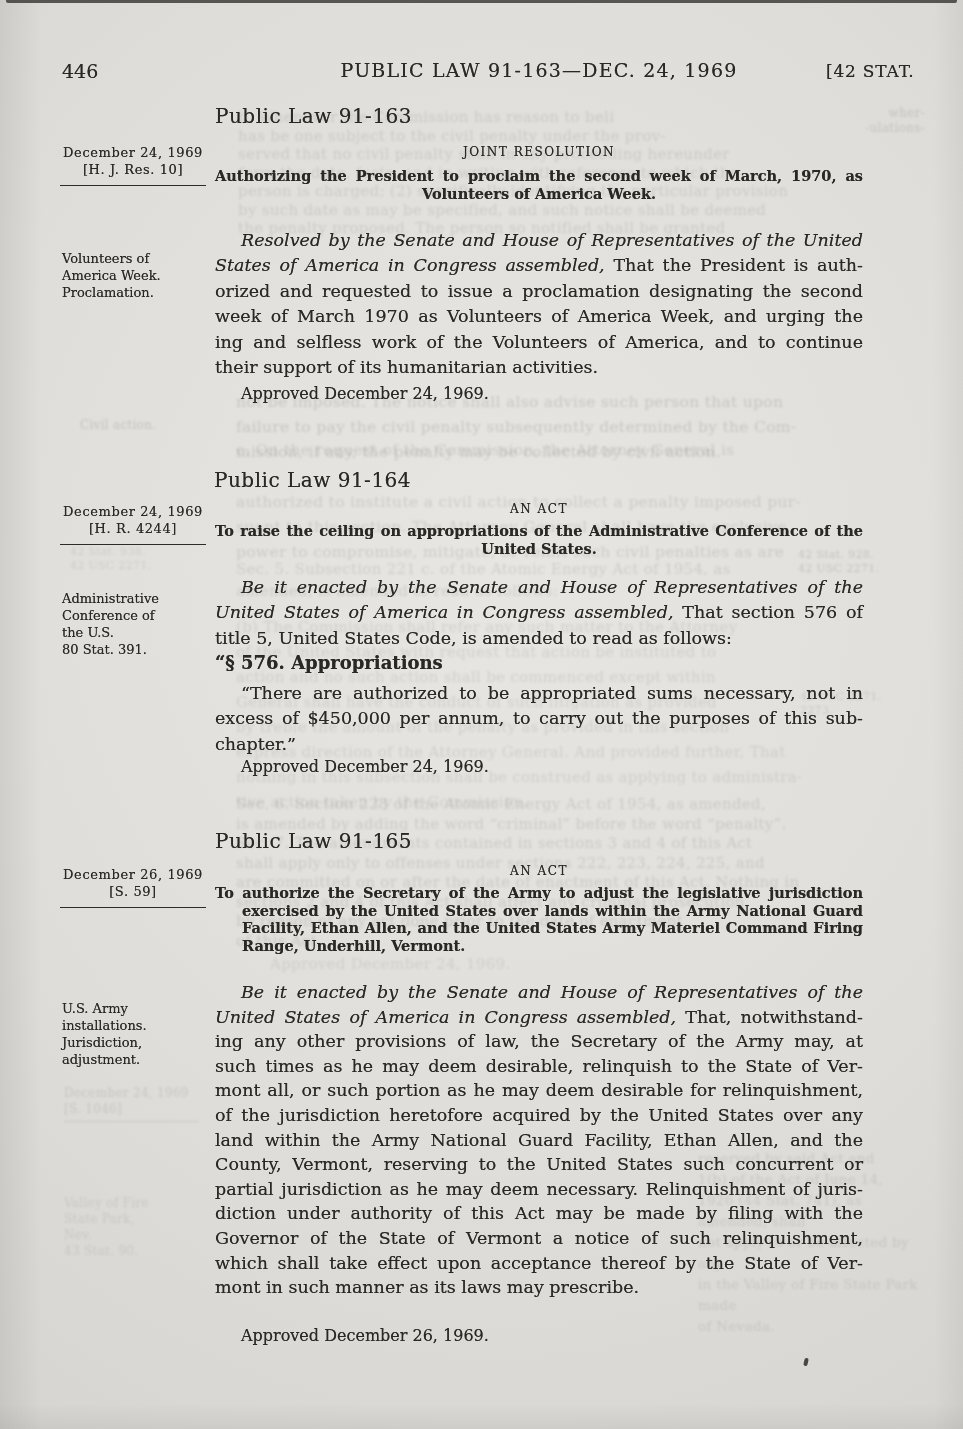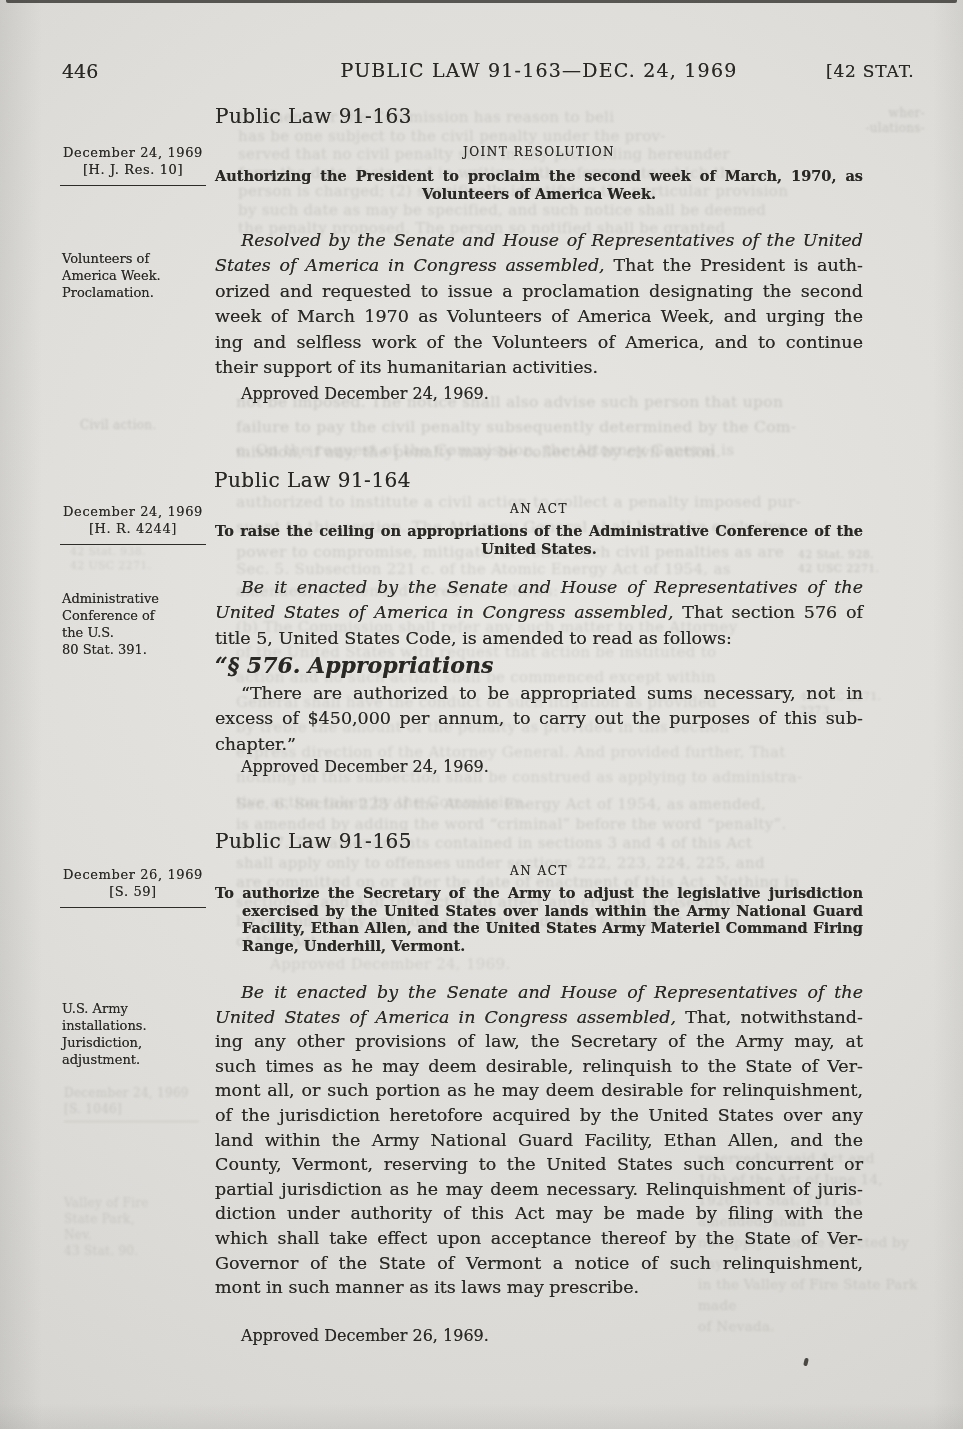--- a/index.html
+++ b/index.html
@@ -32,21 +32,21 @@
   .marginnote{width:140px;font-size:13px;line-height:17px;}
   .bodyblock{width:648px;font-size:17.5px;}
   .approved{width:648px;font-size:16px;text-indent:26px;}
   .ln{text-align:justify;text-align-last:justify;}
   .ln.l{text-align:center;text-align-last:left;}
   .ln.c{text-align:center;text-align-last:center;}
   .ln.ind{text-indent:26px;}
   .ln.ind2{padding-left:27px;}
   .it{font-style:italic;}
   .bd{font-weight:bold;}
-  .sechead{font-size:22px;font-weight:bold;font-style:italic;}
+  .sechead{font-size:18px;font-weight:bold;}
   .lh1{line-height:25.4px;}
   .lh3{line-height:24.6px;}
   .speck{position:absolute;left:804px;top:1358px;width:4px;height:8px;background:#4a4742;border-radius:2px;transform:rotate(14deg);z-index:2;}
 </style>
 </head>
 <body>
 
 <div id="page">
   <div class="topline"></div>
   <div id="ghosts">
@@ -225,19 +225,19 @@
         <div class="ln j ind"><span class="it">Be it enacted by the Senate and House of Representatives of the</span></div>
         <div class="ln j"><span class="it">United States of America in Congress assembled,</span><span class=""> That, notwithstand-</span></div>
         <div class="ln j"><span class="">ing any other provisions of law, the Secretary of the Army may, at</span></div>
         <div class="ln j"><span class="">such times as he may deem desirable, relinquish to the State of Ver-</span></div>
         <div class="ln j"><span class="">mont all, or such portion as he may deem desirable for relinquishment,</span></div>
         <div class="ln j"><span class="">of the jurisdiction heretofore acquired by the United States over any</span></div>
         <div class="ln j"><span class="">land within the Army National Guard Facility, Ethan Allen, and the</span></div>
         <div class="ln j"><span class="">County, Vermont, reserving to the United States such concurrent or</span></div>
         <div class="ln j"><span class="">partial jurisdiction as he may deem necessary. Relinquishment of juris-</span></div>
         <div class="ln j"><span class="">diction under authority of this Act may be made by filing with the</span></div>
+        <div class="ln j"><span class="">Governor of the State of Vermont a notice of such relinquishment,</span></div>
         <div class="ln j"><span class="">which shall take effect upon acceptance thereof by the State of Ver-</span></div>
-        <div class="ln j"><span class="">Governor of the State of Vermont a notice of such relinquishment,</span></div>
         <div class="ln l"><span class="">mont in such manner as its laws may prescribe.</span></div>
       </div>
     <div class="abs txt approved" style="left:215px;top:1326px;">Approved December 26, 1969.</div>
   </div>
 </div>
 
 </body></html>

